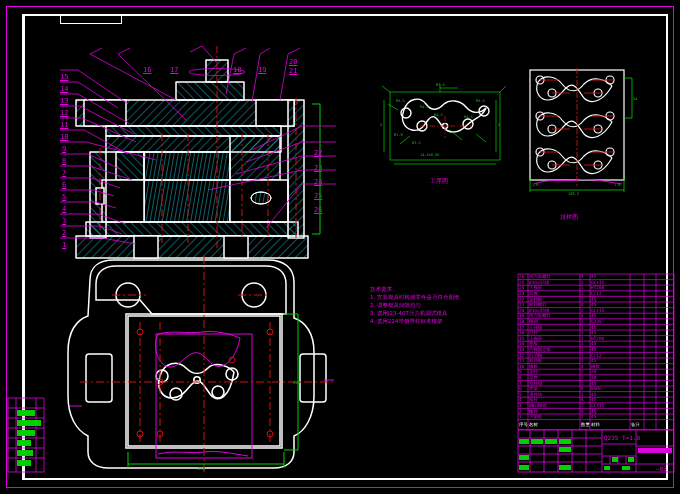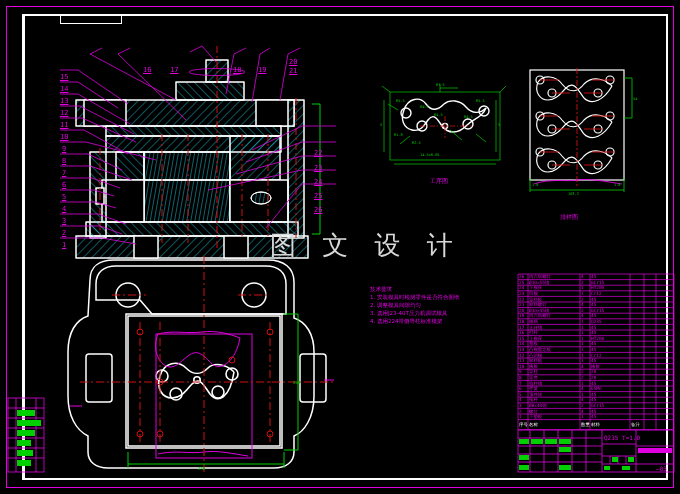--- a/index.html
+++ b/index.html
@@ -317,23 +317,20 @@
         <text x="8" y="120">1.8</text>
         <text x="90" y="120">1.8</text>
         <text x="109" y="34">54</text>
       </g>
     </svg>
   </div>
   <div class="abs" style="left:560px;top:204px;">
     <span class="cnlabel">排样图</span>
   </div>
 
-  <div class="abs" style="left:270px;top:228px;">
-    <span class="watermark">图 文 设 计</span>
-  </div>
 
   <div class="abs" style="left:62px;top:256px;width:300px;height:218px;">
     <svg width="300" height="218">
       <g stroke="#ffffff" stroke-width="1.5" fill="none">
 
         <path d="M28,24 C28,10 38,4 52,4 L206,4 C222,4 232,12 232,26
                  L232,62 C244,66 252,78 252,96 L252,140 C252,162 242,176 232,180
                  L232,196 C232,206 224,212 212,212 L46,212 C34,212 26,206 26,196
                  L26,180 C14,174 6,160 6,140 L6,96 C6,76 14,64 26,60 Z"></path>
         <path d="M34,28 C34,16 42,10 54,10 L204,10 C216,10 224,16 224,28

